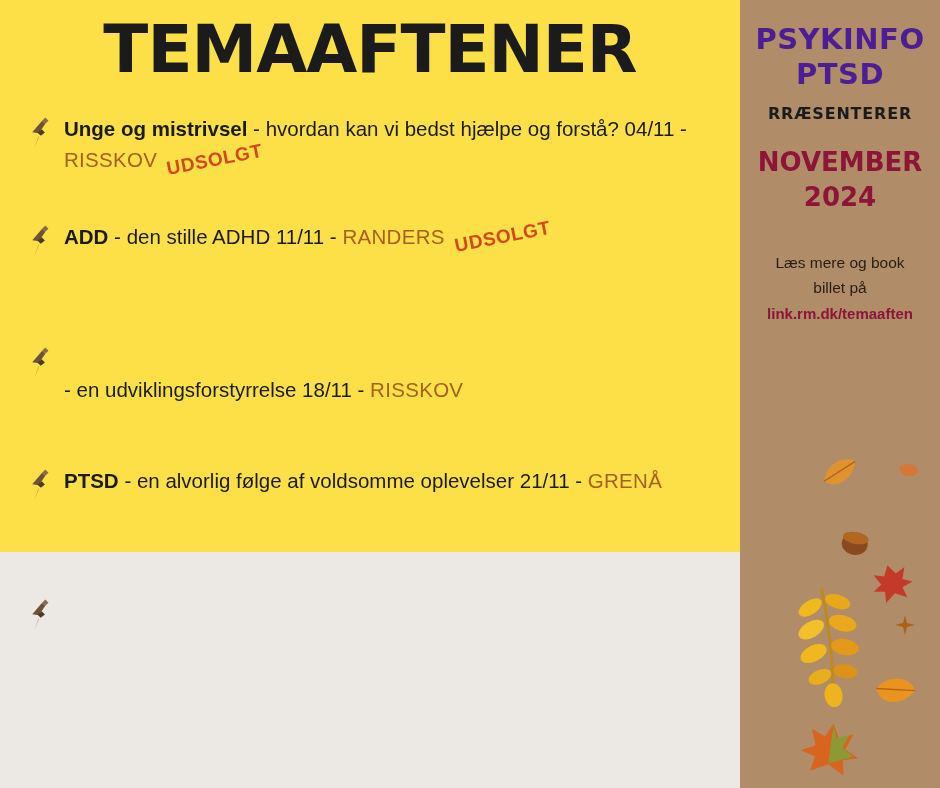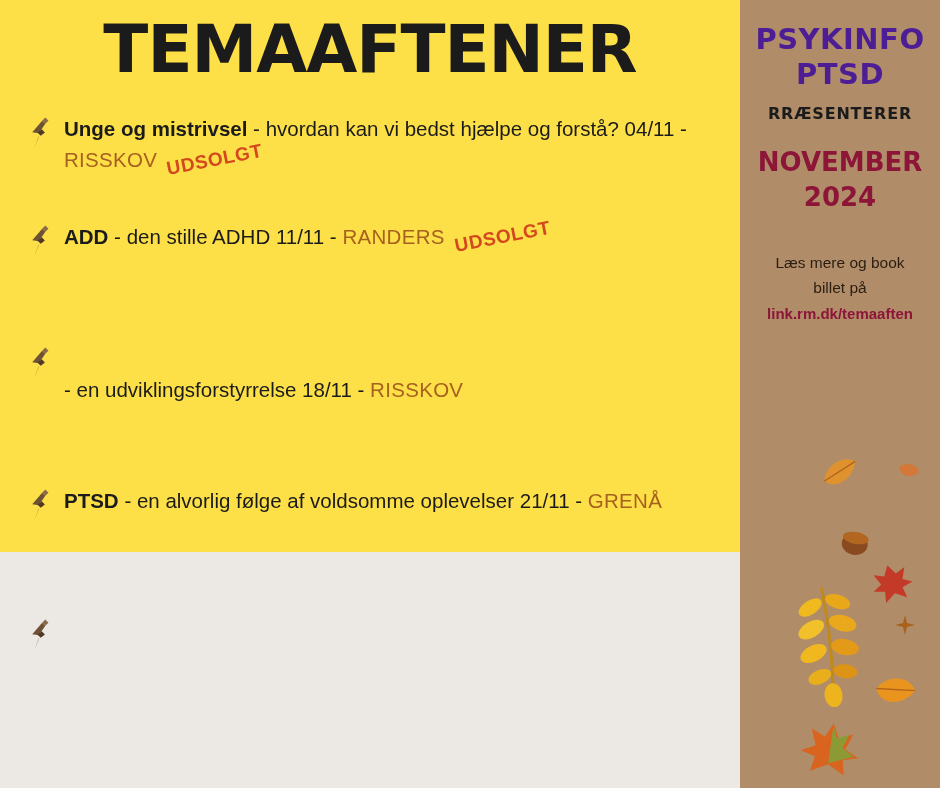--- a/index.html
+++ b/index.html
@@ -193,21 +193,21 @@
               <path d="M12 15 L17 13 L19 17 L14 19 Z" fill="#4e3a26"></path>
               <path d="M13 18 L3 30 L11 20 Z" fill="#5c452e"></path>
             </g>
           </svg>
         </span>
         <div class="evt-text">
           <br><span> - en udviklingsforstyrrelse 18/11 - </span><span class="city">RISSKOV</span><span class="sold"></span>
         </div>
       </div>
 
-      <div class="event" style="min-height:130px;margin-top:20px;">
+      <div class="event" style="min-height:130px;">
         <span class="pin">
           <svg width="34" height="34" viewBox="0 0 34 34">
             <g transform="rotate(-18 17 17)">
               <path d="M7 13 L20 5 L22 9 L13 16 Z" fill="#6e5236"></path>
               <path d="M20 5 L24 3 L26 7 L22 9 Z" fill="#8a6a48"></path>
               <path d="M12 15 L17 13 L19 17 L14 19 Z" fill="#4e3a26"></path>
               <path d="M13 18 L3 30 L11 20 Z" fill="#5c452e"></path>
             </g>
           </svg>
         </span>

